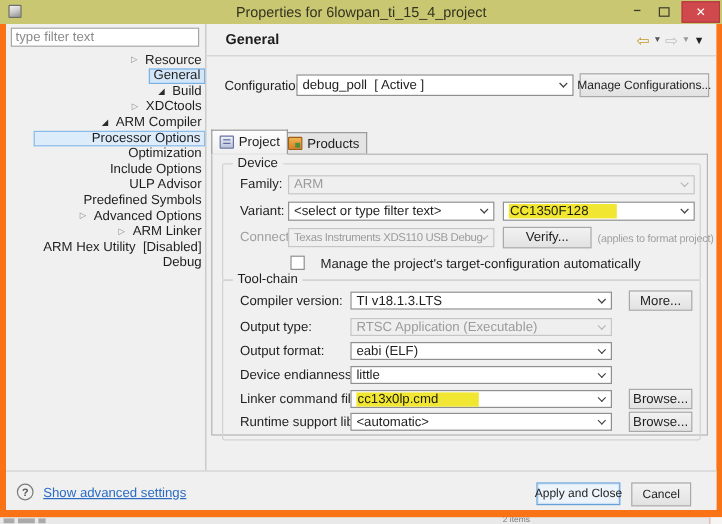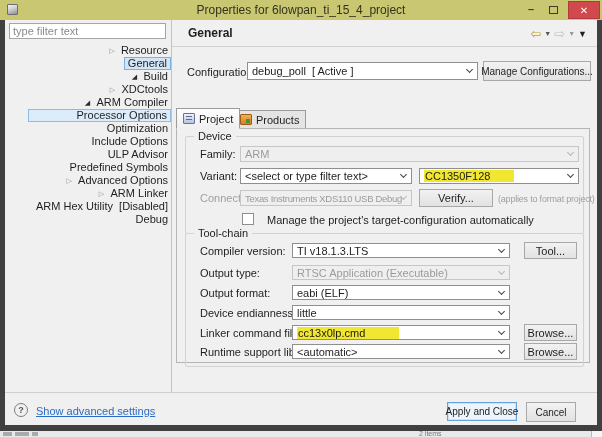--- a/index.html
+++ b/index.html
@@ -1,19 +1,19 @@
 <!DOCTYPE html>
 <html><head>
 <meta charset="utf-8">
 <style>
   * { margin:0; padding:0; box-sizing:border-box; }
   html,body { width:602px; height:437px; }
   body { font-family:"Liberation Sans","DejaVu Sans",sans-serif; font-size:11px; color:#1e1e1e; background:#ebebeb; }
 
-  .frame { position:absolute; left:0; top:0; width:602px; height:437px; background:#404040; overflow:hidden; }
+  .frame { position:absolute; left:0; top:0; width:602px; height:437px; background:#f97316; overflow:hidden; }
 
   
   .titlebar { position:absolute; left:0; top:0; width:602px; height:20px; background:#c9c772; }
   .app-icon { position:absolute; left:7px; top:4px; width:11px; height:11px;
               background:linear-gradient(160deg,#f2f2f2 0%,#cfcfcf 45%,#8f8f8f 100%);
               border:1px solid #6f6f6f; border-radius:1px; }
   .win-title { position:absolute; left:0; top:3px; width:602px; text-align:center;
                font-size:12px; color:#33331f; white-space:pre; }
   .wc { position:absolute; right:2px; top:0; height:20px; display:flex; align-items:center; }
   .wc-min,.wc-max { width:22px; height:18px; display:flex; align-items:flex-end; justify-content:center;
@@ -189,21 +189,21 @@
           <span class="lbl" style="left:73px;top:77px">Manage the project's target-configuration automatically</span>
         </div>
 
         <div class="grp" style="left:8px;top:104px;width:399px;height:134px">
           <span class="legend">Tool-chain</span>
 
           <span class="lbl" style="left:6px;top:11px">Compiler version:</span>
           <div class="combo" style="left:106px;top:9px;width:218px;height:15px">
             <span>TI v18.1.3.LTS</span><span class="cv"></span>
           </div>
-          <div class="btn" style="left:338px;top:8px;width:53px;height:17px">Tool...</div>
+          <div class="btn" style="left:338px;top:8px;width:53px;height:17px">More...</div>
 
           <span class="lbl" style="left:6px;top:33px">Output type:</span>
           <div class="combo dis" style="left:106px;top:31px;width:218px;height:15px">
             <span>RTSC Application (Executable)</span><span class="cv"></span>
           </div>
 
           <span class="lbl" style="left:6px;top:53px">Output format:</span>
           <div class="combo" style="left:106px;top:51px;width:218px;height:15px">
             <span>eabi (ELF)</span><span class="cv"></span>
           </div>

